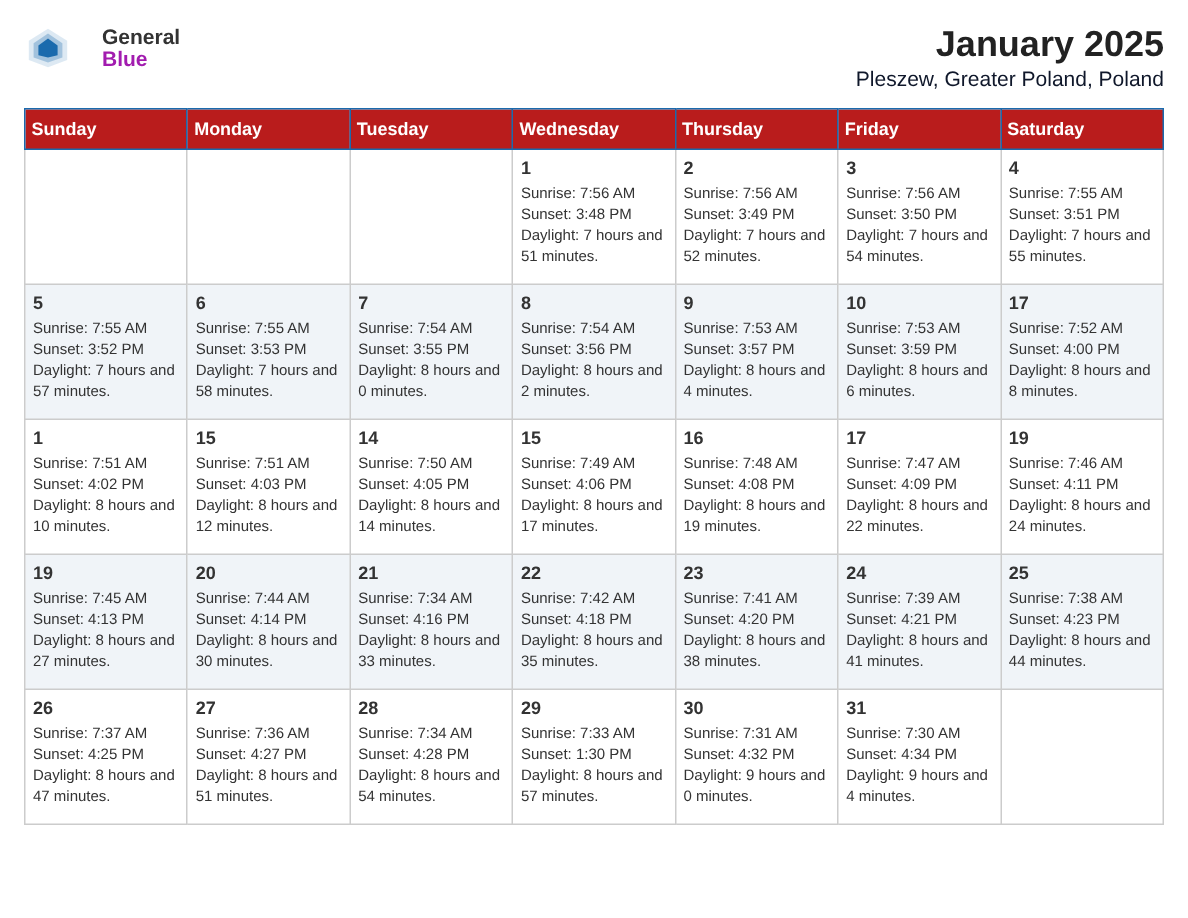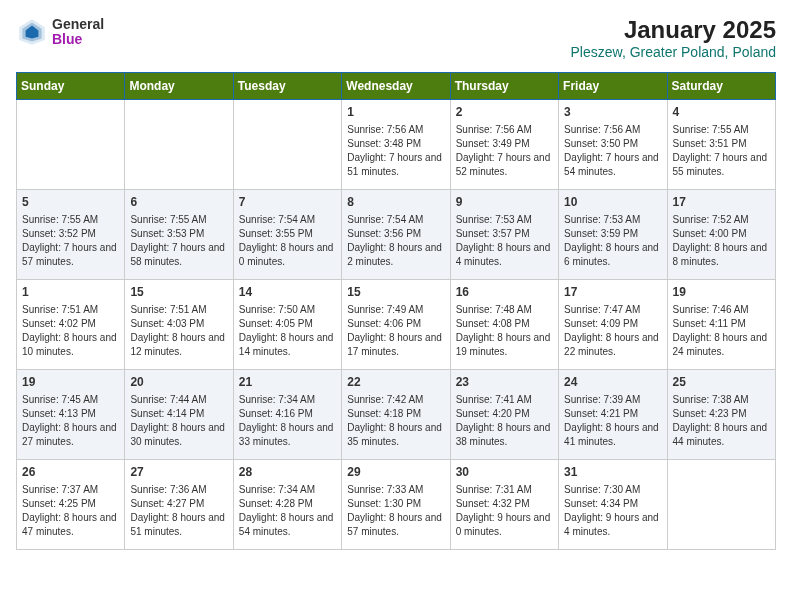--- a/index.html
+++ b/index.html
@@ -12,21 +12,21 @@
     }
     .header {
       display: flex;
       justify-content: space-between;
       align-items: flex-start;
       margin-bottom: 12px;
     }
     .logo {
       display: flex;
       align-items: center;
-      gap: 4px;
+      gap: 20px;
     }
     .logo-text {
       display: flex;
       flex-direction: column;
       line-height: 1.1;
     }
     .logo-general {
       font-size: 14px;
       font-weight: bold;
       color: #333;
@@ -43,29 +43,29 @@
     .title-block {
       text-align: right;
     }
     .calendar-title {
       font-size: 24px;
       font-weight: bold;
       color: #222;
     }
     .calendar-subtitle {
       font-size: 14px;
-      color: #0f766e;
+      color: #0f172a;
     }
     table {
       width: 100%;
       border-collapse: collapse;
       table-layout: fixed;
     }
     thead tr {
-      background: #4d7c0f;
+      background: #b91c1c;
     }
     thead th {
       color: #fff;
       font-size: 12px;
       font-weight: bold;
       padding: 6px 4px;
       text-align: left;
       border: 1px solid #1a6aad;
     }
     tbody tr {

